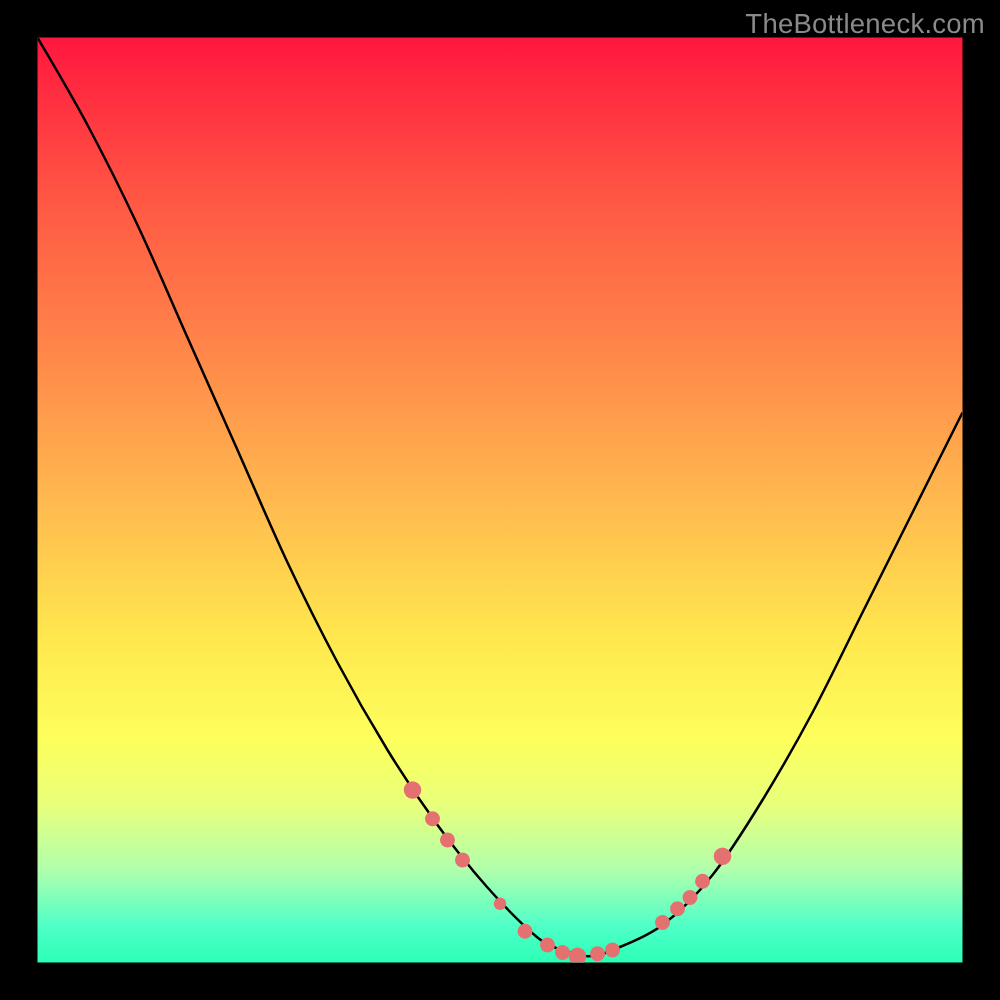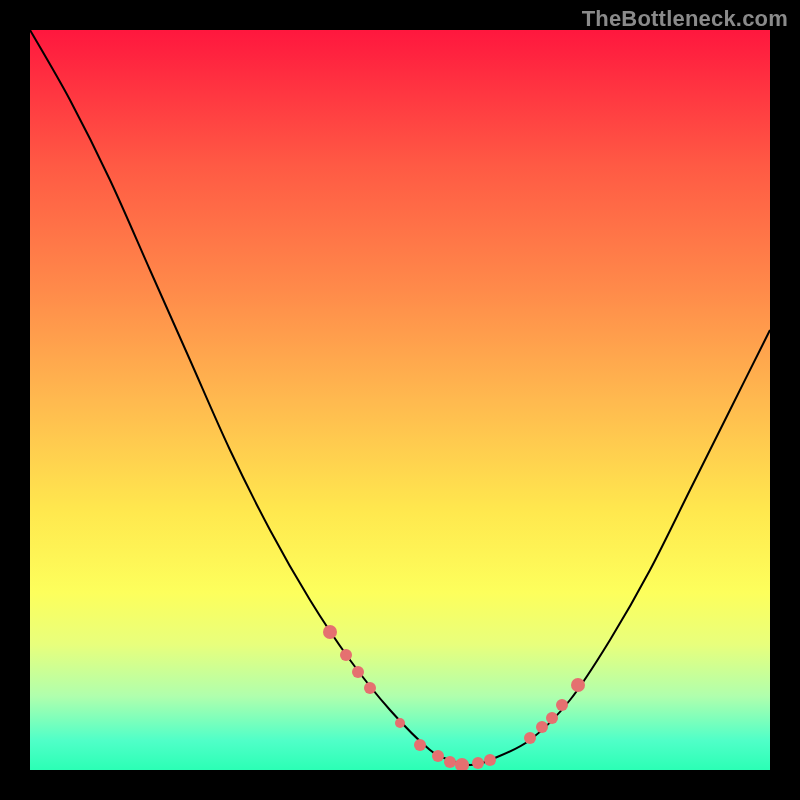--- a/index.html
+++ b/index.html
@@ -28,21 +28,21 @@
       #b0ffad 90%,
       #50ffc8 96%,
       #2bffb5 100%);
   }
   .watermark {
     position: absolute;
     top: 6px;
     right: 12px;
     color: #8a8a8a;
     font-size: 22px;
-    font-weight: 700;
+    font-weight: 400;
     letter-spacing: 0.2px;
     pointer-events: none;
     user-select: none;
   }
   svg.curve {
     position: absolute;
     left: 0;
     top: 0;
     width: 740px;
     height: 740px;

